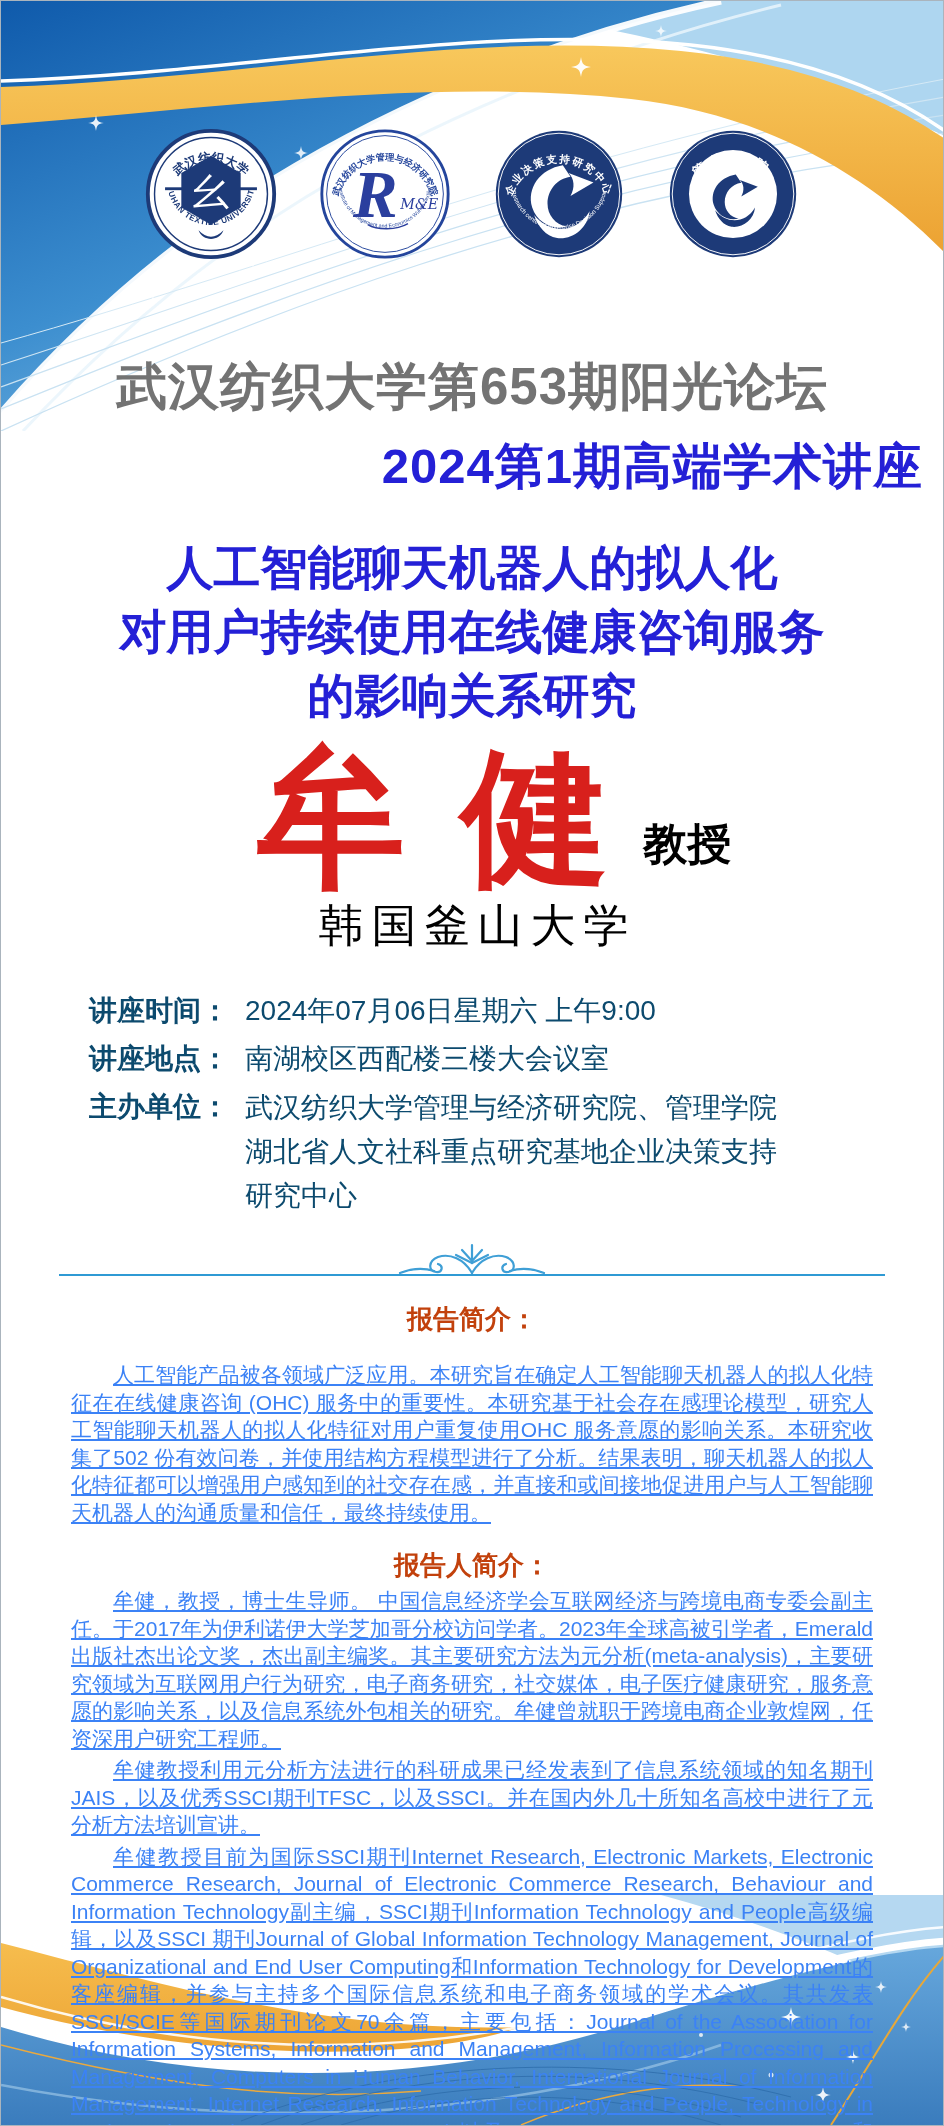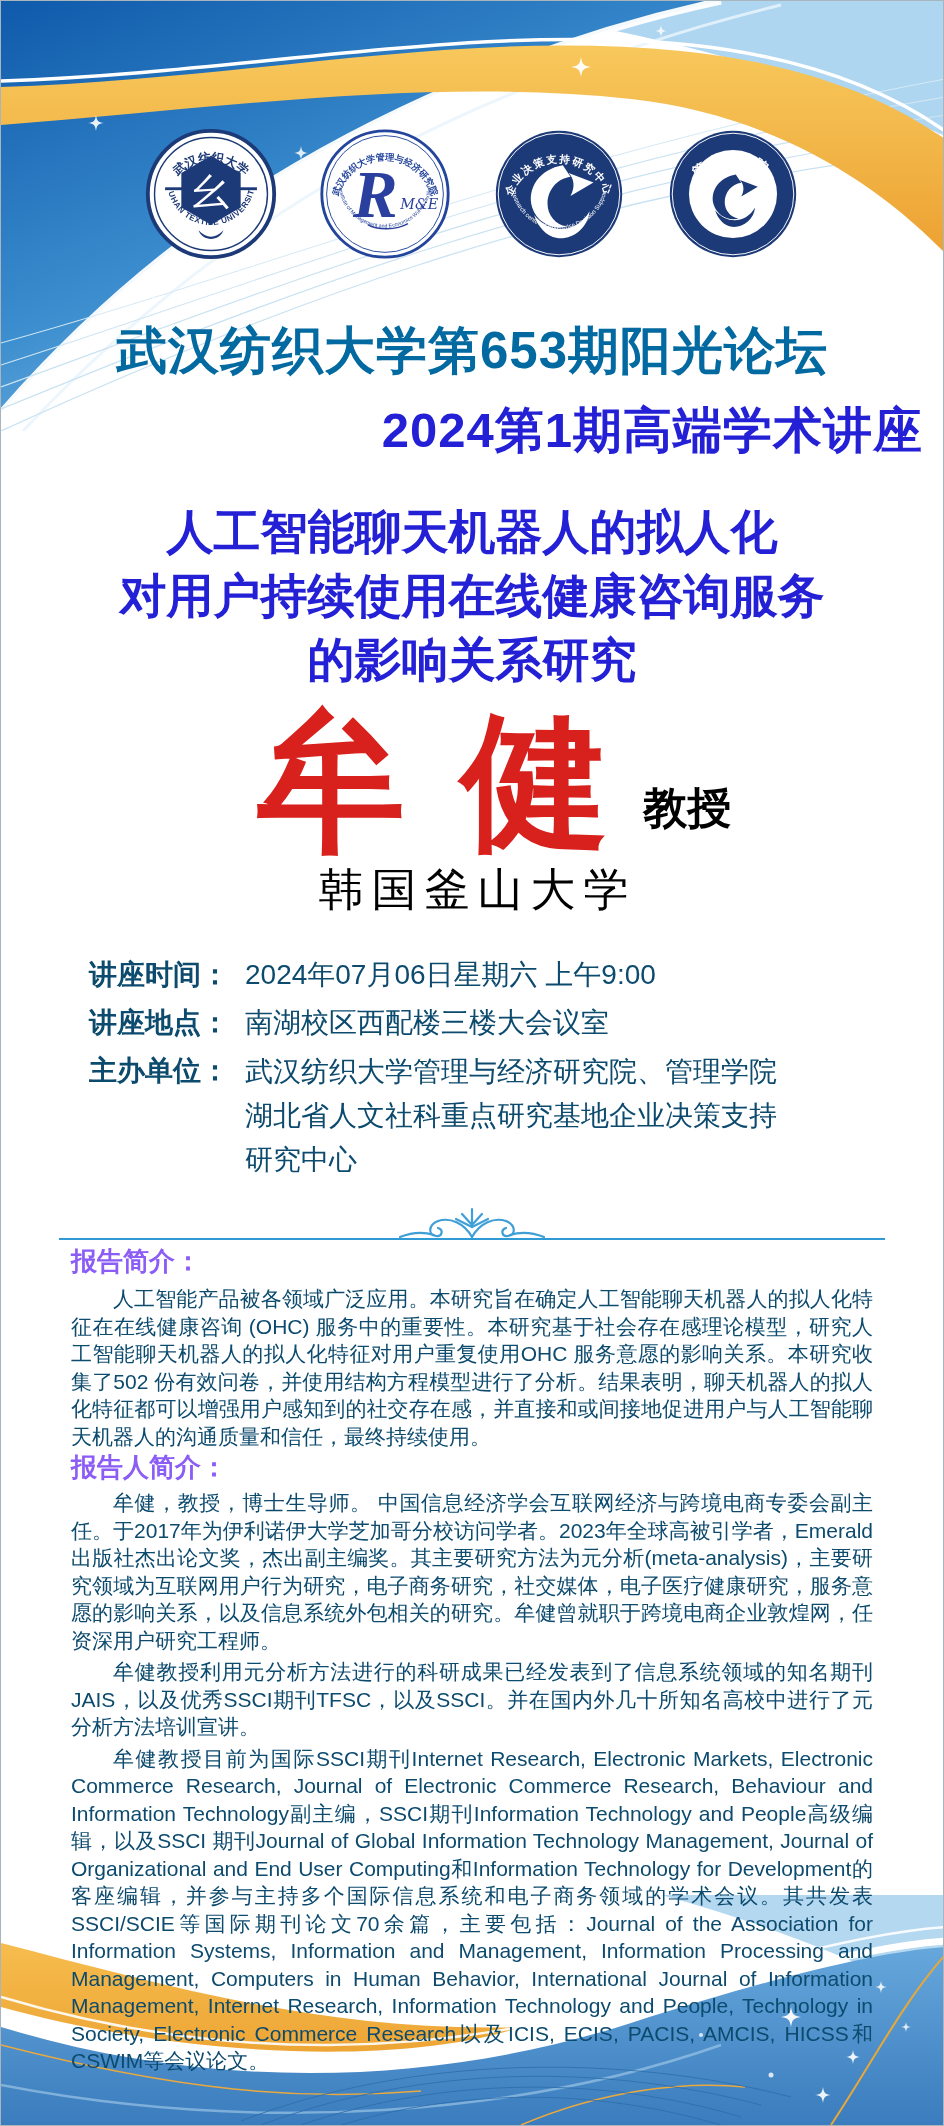--- a/index.html
+++ b/index.html
@@ -10,22 +10,22 @@
     font-family:"Liberation Sans","DejaVu Sans",sans-serif;
   }
   .bg-top{position:absolute;top:0;left:0;z-index:0;}
   .bg-bottom{position:absolute;bottom:0;left:0;z-index:0;}
   .content{position:relative;z-index:2;}
 
   .logos{display:flex;justify-content:center;align-items:center;gap:40px;padding-top:126px;}
   .logo{display:block;}
 
   .forum-title{
-    margin:56px 20px 0;text-align:center;
-    font-size:51px;font-weight:800;color:#0369a1;letter-spacing:1px;
+    margin:92px 20px 0;text-align:center;
+    font-size:51px;font-weight:800;color:#737373;letter-spacing:1px;
   }
   .series-title{
     margin:12px 20px 0;text-align:right;
     font-size:49px;font-weight:800;color:#2420d6;letter-spacing:1px;
   }
   .lecture-title{
     margin:36px 20px 0;text-align:center;
     font-size:47px;line-height:64px;font-weight:800;color:#2420d6;
   }
   .speaker-row{display:flex;justify-content:center;align-items:center;margin-top:4px;padding-left:44px;}
@@ -41,24 +41,24 @@
   .info-row{display:flex;font-size:28px;line-height:42px;color:#0c4a6e;margin-bottom:6px;}
   .info-label{font-weight:bold;white-space:nowrap;}
   .info-value{margin-left:16px;}
   .host-line{line-height:44px;}
 
   .divider{position:relative;margin:24px 58px 0;height:38px;}
   .divider-line{position:absolute;left:0;right:0;bottom:4px;border-top:2px solid #2f9ad4;}
   .divider-flourish{position:absolute;left:50%;bottom:3px;transform:translateX(-50%);}
 
   .section{margin:0 70px;color:#111;}
-  .sec-heading{font-size:26px;font-weight:bold;color:#8b5cf6;}
+  .sec-heading{font-size:26px;font-weight:bold;color:#c2410c;margin-top:22px;text-align:center;}
   .section p{
-    margin:6px 0 0;font-size:21px;line-height:27.5px;
-    text-align:justify;text-indent:2em;color:#0c4a6e;
+    margin:24px 0 0;font-size:21px;line-height:27.5px;
+    text-align:justify;text-indent:2em;color:#3b82f6;text-decoration:underline;
   }
   .bio p{margin-top:4px;}
 </style>
 </head>
 <body>
 
 <div class="poster">
 
   <svg class="bg-top" width="944" height="430" viewBox="0 0 944 430">
     <defs>

